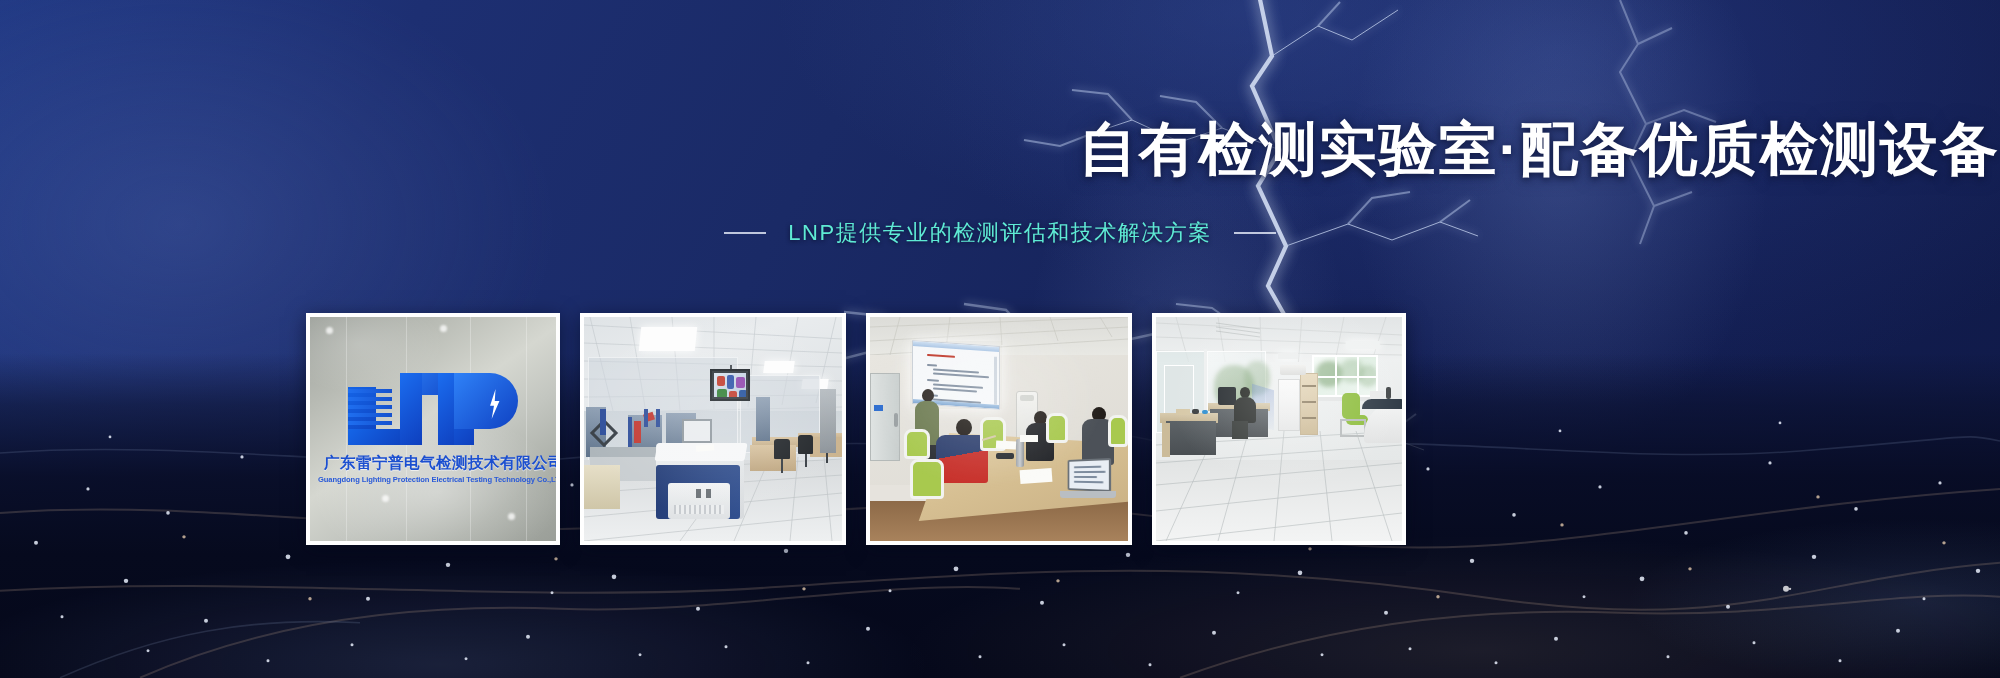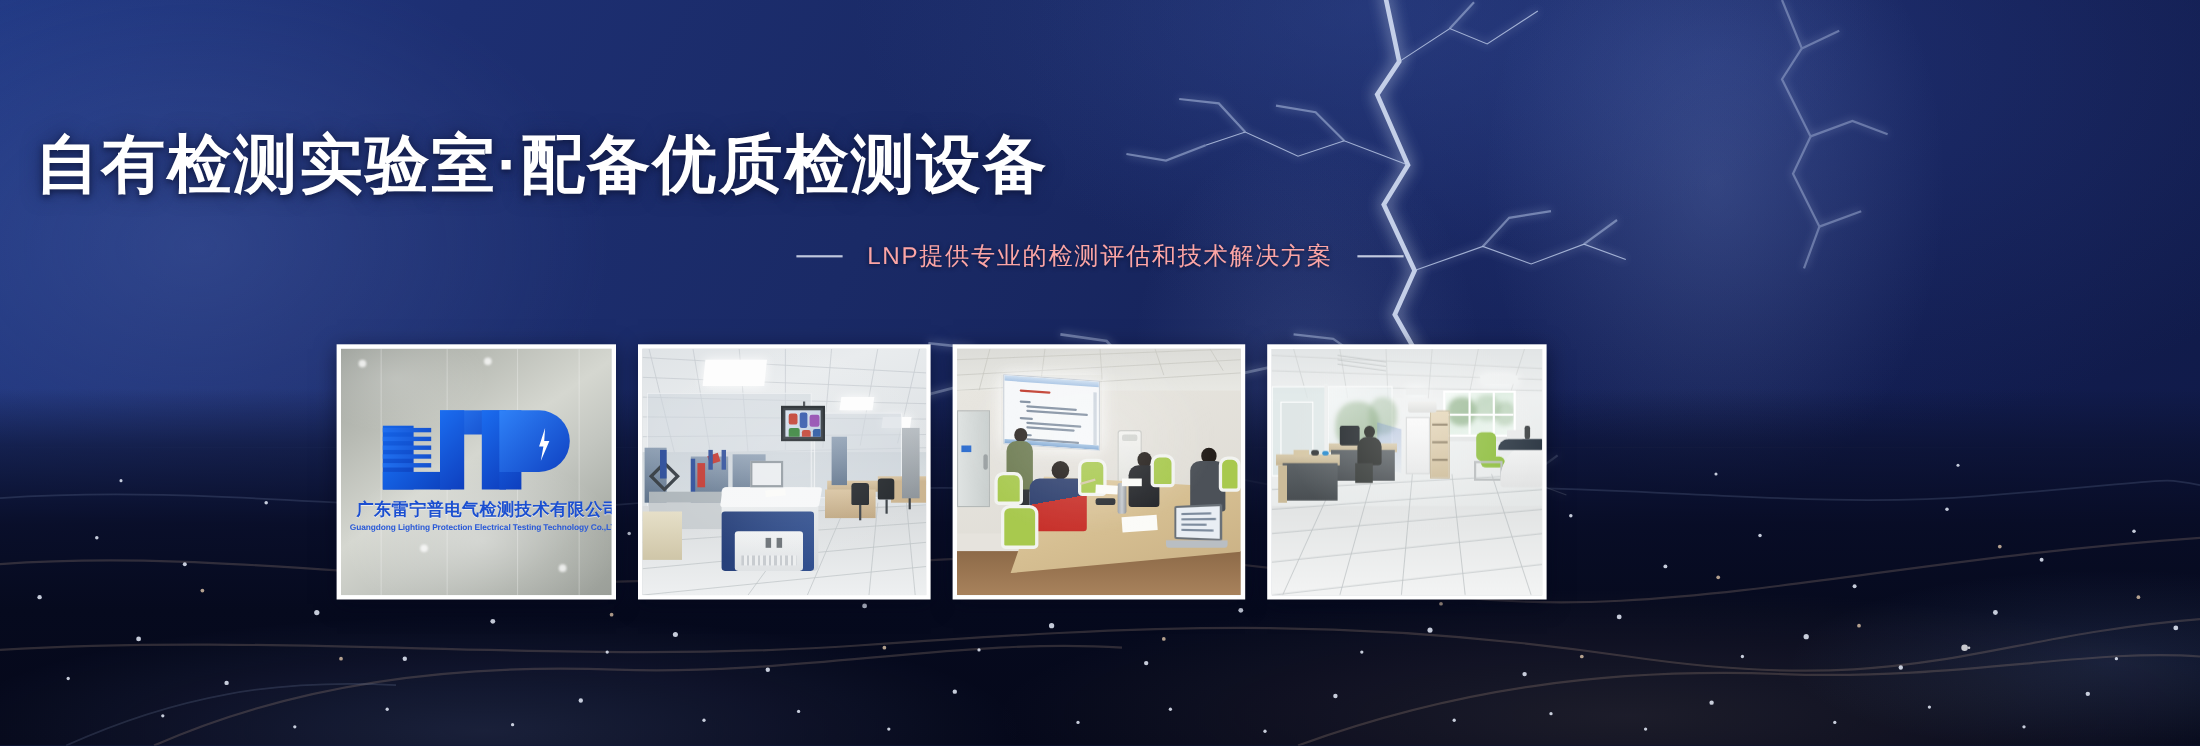--- a/index.html
+++ b/index.html
@@ -53,38 +53,38 @@
   .bolt-glow{
     position:absolute; right:0; top:0; width:58%; height:82%;
     background:
       radial-gradient(ellipse 300px 420px at 62% 30%, rgba(150,175,235,.20) 0%, rgba(150,175,235,0) 70%),
       radial-gradient(ellipse 220px 300px at 30% 60%, rgba(140,165,230,.16) 0%, rgba(140,165,230,0) 72%);
   }
 
   
   .headline{
     position:absolute; left:0; top:111px; width:100%;
-    text-align:left;
+    text-align:right;
     font-size:58px; font-weight:700; letter-spacing:2px;
     color:#fff;
     text-shadow:0 0 18px rgba(20,30,80,.85), 0 2px 6px rgba(10,16,44,.8);
     white-space:nowrap;
     padding-left:32px;
   }
   .subline{
     position:absolute; left:0; top:218px; width:100%;
     display:flex; align-items:center; justify-content:center; gap:22px;
   }
   .dash{
     display:block; width:42px; height:2px;
     background:rgba(228,234,248,.82);
   }
   .sub-text{
     font-size:22px; font-weight:400; letter-spacing:1.5px;
-    color:#fca5a5;
+    color:#5eead4;
     text-shadow:0 1px 4px rgba(10,16,44,.9);
     white-space:nowrap;
   }
 
   
   .strip{
     position:absolute; left:306px; top:313px;
     display:flex; gap:20px;
   }
   .photo{

